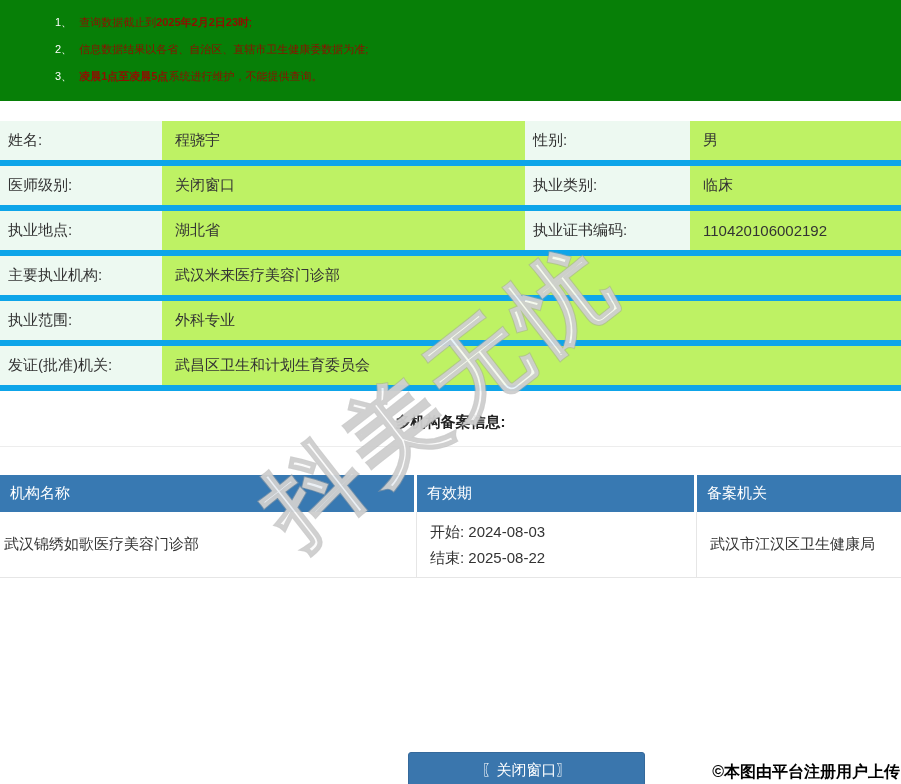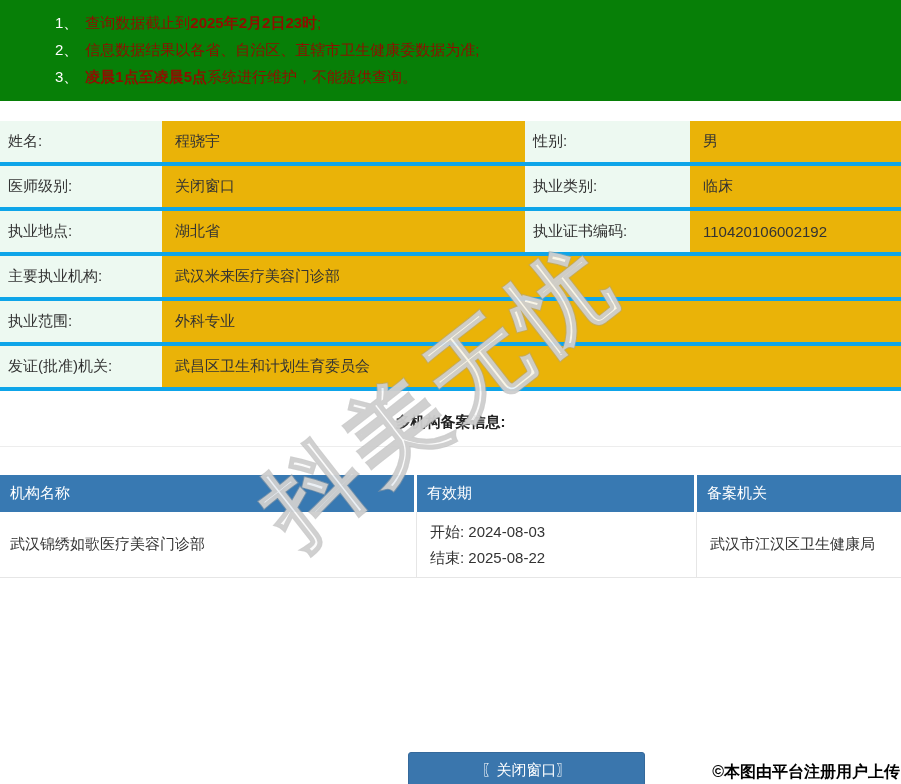--- a/index.html
+++ b/index.html
@@ -16,33 +16,33 @@
   
   .banner {
     position: absolute; top: 0; left: 0; width: 901px; height: 101px;
     background: #077f07;
     padding-top: 9px;
   }
   .notice-line {
     height: 27px; line-height: 27px;
     padding-left: 55px;
     color: #8f0f00;
-    font-size: 15px;
+    font-size: 11px;
     white-space: nowrap;
   }
   .notice-line .num { color: #ffffff; margin-right: 7px; }
   .notice-line .b { font-weight: bold; }
 
   
   .info-table { position: absolute; top: 121px; left: 0; width: 901px; }
   .info-row {
     display: flex; align-items: stretch;
     min-height: 45px;
-    border-bottom: 4px solid #0ea5e9;
-    background: #eab308;
+    border-bottom: 6px solid #0ea5e9;
+    background: #bef264;
   }
   .cell { display: flex; align-items: center; }
   .cell.lab { width: 162px; background: #edf9f1; padding-left: 8px; }
   .cell.lab2 { width: 165px; background: #edf9f1; padding-left: 8px; }
   .cell.val { width: 363px; padding-left: 13px; }
   .cell.val2 { flex: 1; padding-left: 13px; }
   .cell.valwide { flex: 1; padding-left: 13px; }
 
   
   .section-head {
@@ -53,21 +53,21 @@
   }
 
   
   .filing-table { position: absolute; top: 475px; left: 0; width: 901px; }
   .filing-header { display: flex; height: 37px; background: #3879b2; color: #fff; }
   .fh-cell { display: flex; align-items: center; padding-left: 10px; }
   .fh-1 { width: 417px; border-right: 3px solid #fff; }
   .fh-2 { width: 280px; border-right: 3px solid #fff; }
   .fh-3 { flex: 1; }
   .filing-row { display: flex; min-height: 66px; border-bottom: 1px solid #e6e6e6; background: #fff; }
-  .fr-org { width: 417px; display: flex; align-items: center; padding-left: 10px; border-right: 1px solid #e6e6e6; }
+  .fr-org { width: 417px; display: flex; align-items: center; padding-left: 4px; border-right: 1px solid #e6e6e6; }
   .fr-validity { width: 280px; display: flex; flex-direction: column; justify-content: center; padding-left: 13px; line-height: 26px; border-right: 1px solid #e6e6e6; }
   .fr-auth { flex: 1; display: flex; align-items: center; padding-left: 13px; }
 
   
   .watermark {
     position: absolute; left: 160px; top: 330px; width: 560px; height: 130px;
     transform: rotate(-38deg);
     font-size: 96px; font-weight: bold; letter-spacing: 8px;
     text-align: center; line-height: 130px;
     color: rgba(255,255,255,0.88);

